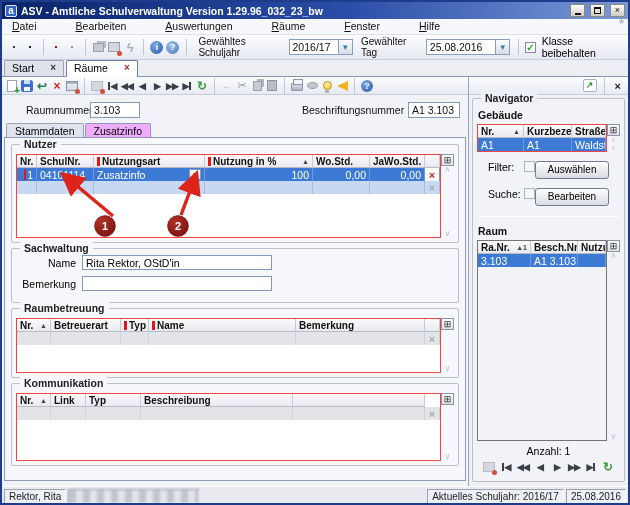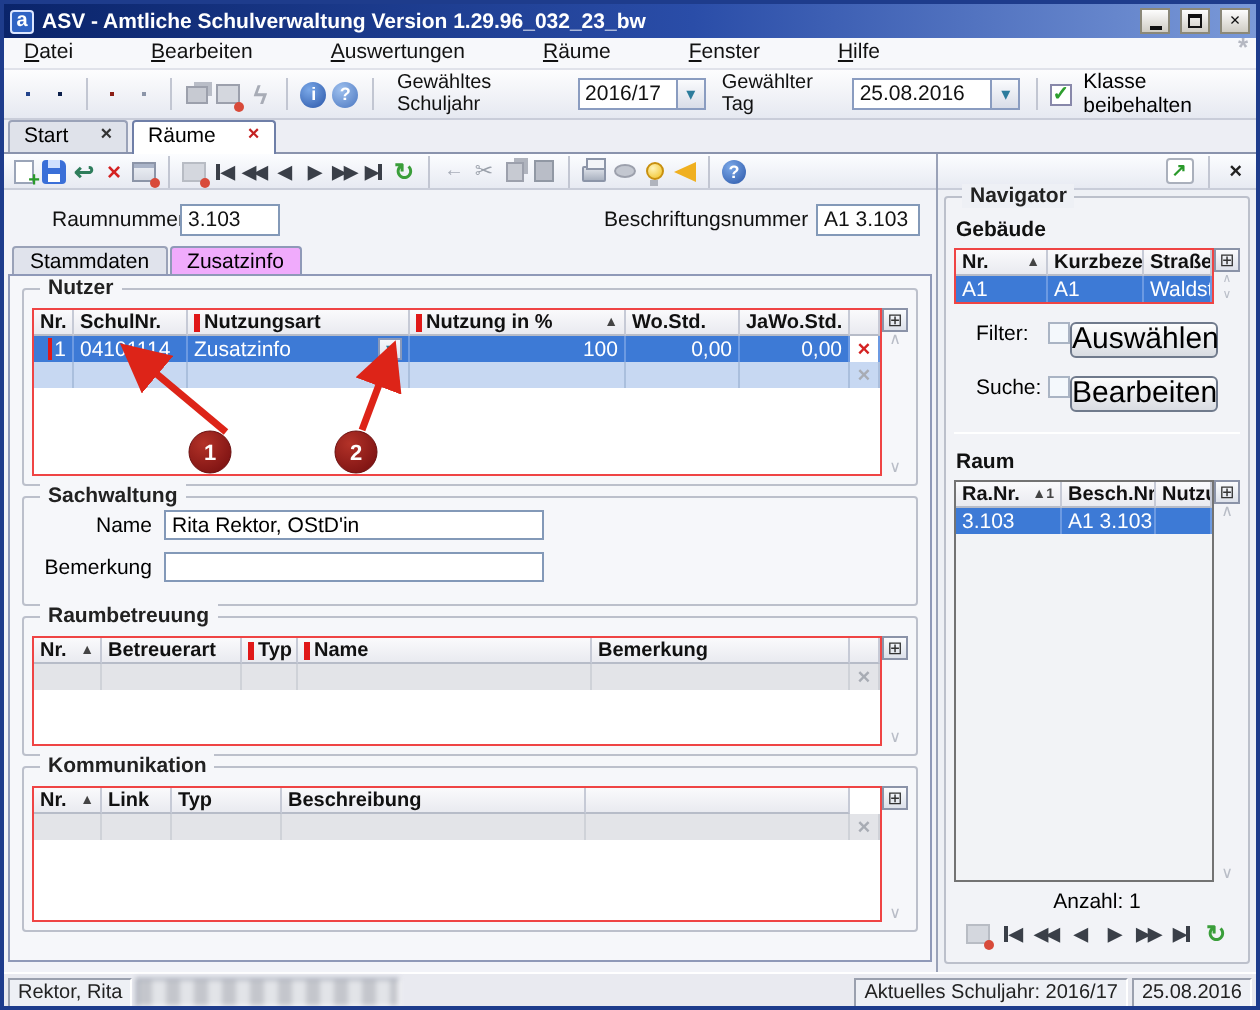--- a/index.html
+++ b/index.html
@@ -150,21 +150,21 @@
     font-weight:bold; text-align:center; line-height:11px; border-radius:2px; }
   .closex { font-weight:bold; font-size:11px; color:#222; padding:0 3px; }
   .navigator { flex:1; margin:3px 3px 4px; border:1px solid #bcc0cb; border-radius:2px; position:relative;
     padding:8px 3px 3px; display:flex; flex-direction:column; background:#f2f3f7; }
   .nv-title { font-size:10.5px; font-weight:bold; color:#111; margin:2px 2px 3px; }
   .nv-tbl { display:flex; margin:0 1px; }
   .nv-filterrow { display:flex; align-items:flex-start; margin:9px 12px 0; }
   .nv-filterrow .lbl { font-size:10.5px; width:34px; }
   .nv-chk { width:11px; height:11px; border:1px solid #aab4c4; background:#f4f8fc; margin-left:2px; }
   .nv-btn { margin-left:auto; width:74px; height:18px; border:1px solid #707a8c; border-radius:3px;
-    background:linear-gradient(#fdfdfd,#d9dce2); font-size:15px; text-align:center; line-height:16px; }
+    background:linear-gradient(#fdfdfd,#d9dce2); font-size:10px; text-align:center; line-height:16px; }
   .nv-sep { height:1px; background:#c9cdd9; border-bottom:1px solid #fff; margin:10px 1px 6px; }
   .raum-wrap { flex:1; display:flex; margin:0 1px; }
   .raum-main { flex:1; border:1px solid #737373; background:#f2f3f6; display:flex; flex-direction:column; }
   .anzahl { text-align:center; font-size:10.5px; margin:4px 0 3px; }
   .nv-navrow { display:flex; align-items:center; justify-content:center; gap:3px; margin-bottom:4px; }
 
   
   .statusbar { height:19px; display:flex; align-items:center; gap:2px; padding:1px 2px;
     background:#e9eaf0; border-top:1px solid #fff; }
   .sbox { height:15px; border:1px solid; border-color:#9aa0ae #fff #fff #9aa0ae; background:#eef0f5;

